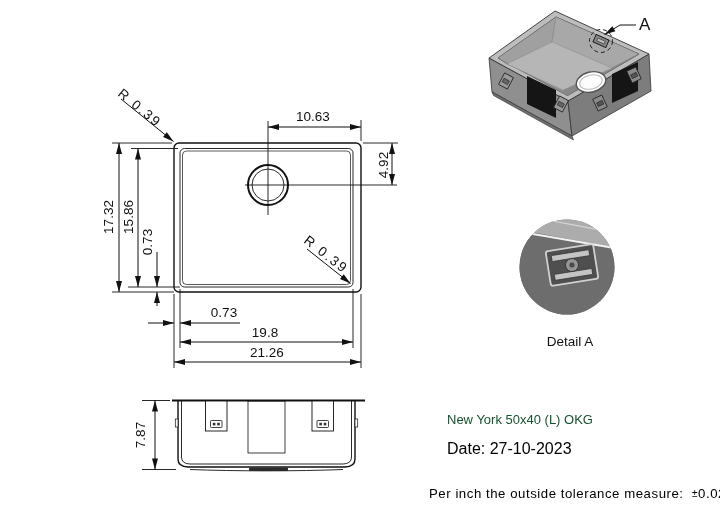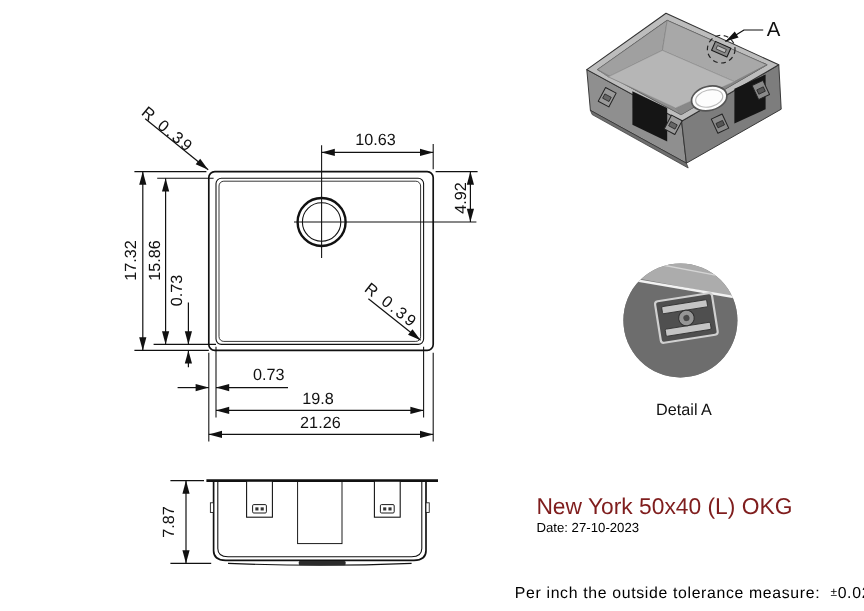--- a/index.html
+++ b/index.html
@@ -11,22 +11,22 @@
   svg text{font-family:"Liberation Sans","DejaVu Sans",sans-serif;fill:#111;}
   .dimtxt{font-size:13.5px;}
   .dim-line,.ext-line{stroke:#111;fill:none;}
   .dim-line{stroke-width:1;}
   .ext-line{stroke-width:0.9;}
   .draw{stroke:#111;fill:none;}
   .thin{stroke-width:0.9;}
   .med{stroke-width:1.4;}
   .thick{stroke-width:2.2;}
   .titleblock{position:absolute;left:447px;top:413px;width:270px;}
-  .product-name{font-size:19px;line-height:1.1;color:#7f1d1d;}
-  .date-line{font-size:11px;color:#000;}
+  .product-name{font-size:13px;line-height:1.1;color:#14532d;}
+  .date-line{font-size:16px;margin-top:13px;color:#000;}
   .tolerance{position:absolute;left:429px;top:486px;font-size:13.2px;letter-spacing:0.55px;color:#000;white-space:nowrap;}
   .tolerance .pm{font-size:10px;vertical-align:1px;}
   .detail-caption{font-size:13.5px;}
 </style>
 </head>
 <body>
 
 <div id="canvas">
 
 <svg width="720" height="509" viewBox="0 0 720 509">

